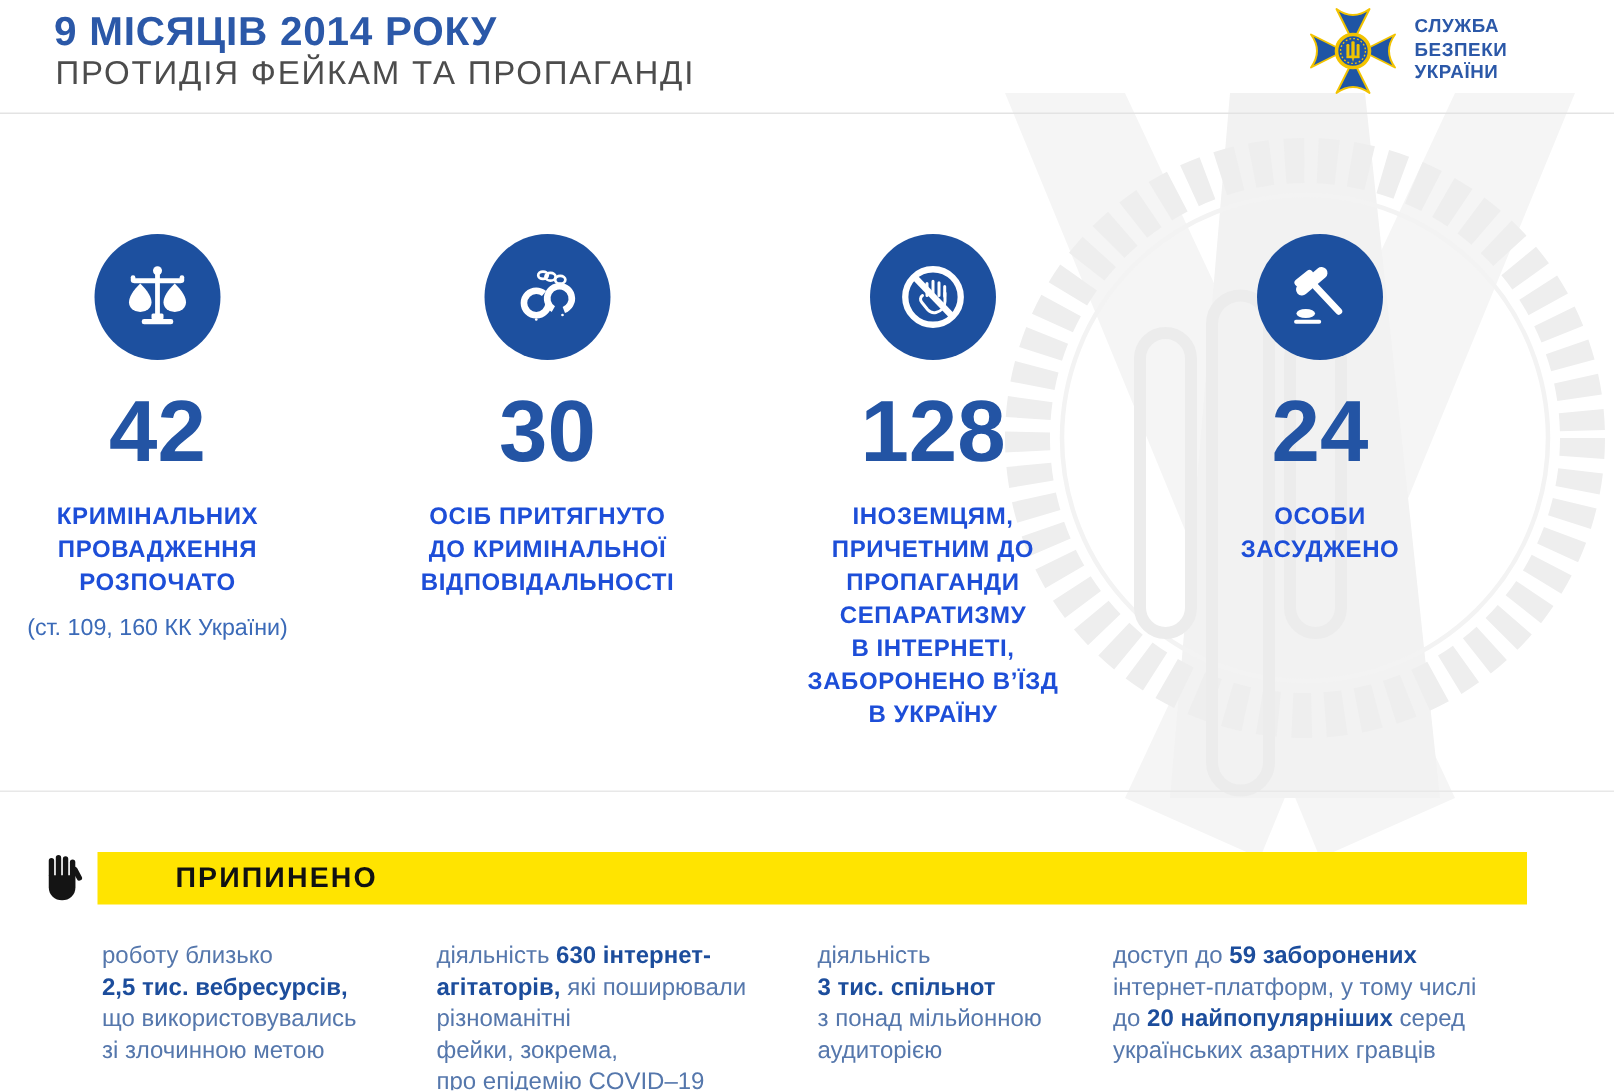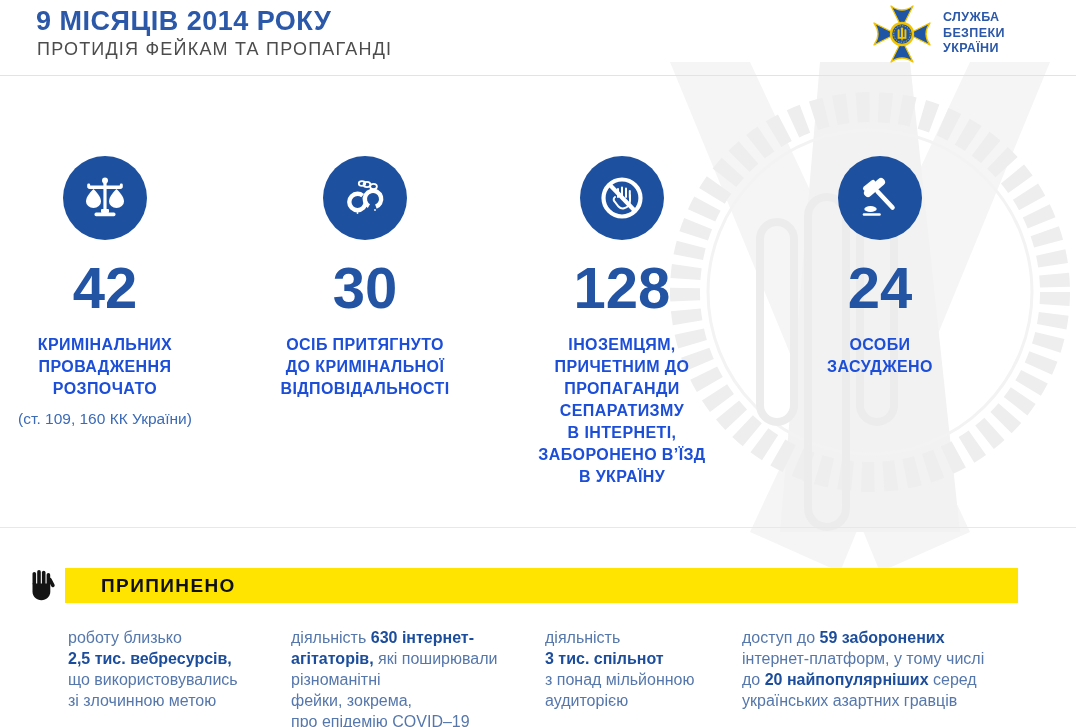--- a/index.html
+++ b/index.html
@@ -8,40 +8,40 @@
     font-family:"Liberation Sans",sans-serif;
   }
   
   .wm{position:absolute;left:580px;top:62px;width:520px;height:560px;pointer-events:none;}
   .divider{position:absolute;left:0;width:1076px;height:1px;background:#e3e3e3;}
   .divider.top{top:75px;}
   .divider.mid{top:527px;background:#e8e8e8;}
   
   .title{position:absolute;left:36px;top:6px;font-size:27px;line-height:30px;font-weight:800;
          color:#2b58a8;letter-spacing:0.5px;}
-  .subtitle{position:absolute;left:37px;top:38px;font-size:18px;line-height:22px;font-weight:400;
+  .subtitle{position:absolute;left:37px;top:38px;font-size:22px;line-height:22px;font-weight:400;
          color:#4c4c4c;letter-spacing:1.2px;}
   .logo{position:absolute;left:872px;top:4px;display:flex;align-items:flex-start;gap:11px;}
   .logo-text{margin-top:6px;font-size:12.5px;line-height:15.5px;font-weight:700;color:#2b58a8;letter-spacing:0.4px;}
   
   .stat{position:absolute;top:156px;text-align:center;}
   .stat.c1{left:2px;width:206px;}
   .stat.c2{left:254px;width:222px;}
   .stat.c3{left:500px;width:244px;}
   .stat.c4{left:788px;width:184px;}
   .stat-circle{width:84px;height:84px;border-radius:50%;background:#1d509f;margin:0 auto;
                display:flex;align-items:center;justify-content:center;}
   .stat-value{margin-top:20px;font-size:58px;line-height:56px;font-weight:800;color:#2354a4;}
   .stat-label{margin-top:18px;font-size:16px;line-height:22px;font-weight:700;color:#1d4ed8;letter-spacing:0.4px;}
   .stat-note{margin-top:8px;font-size:15.5px;line-height:21px;white-space:nowrap;}
   .note-blue{color:#3b6ab8;}
   .note-gray{color:#5c5c5c;}
   
   .banner{position:absolute;left:65px;top:568px;width:953px;height:35px;background:#ffe400;}
-  .banner-label{padding-left:36px;line-height:35px;font-size:19px;font-weight:800;color:#111;letter-spacing:1.4px;}
+  .banner-label{padding-left:52px;line-height:35px;font-size:19px;font-weight:800;color:#111;letter-spacing:1.4px;}
   .hand-icon{position:absolute;left:27px;top:569px;}
   .bi{position:absolute;top:627px;font-size:16px;line-height:21px;color:#5577ac;}
   .bi .seg-b{font-weight:700;color:#1c4d9c;}
   .bi.b1{left:68px;width:215px;}
   .bi.b2{left:291px;width:245px;}
   .bi.b3{left:545px;width:205px;}
   .bi.b4{left:742px;width:305px;}
 </style>
 </head>
 <body>

